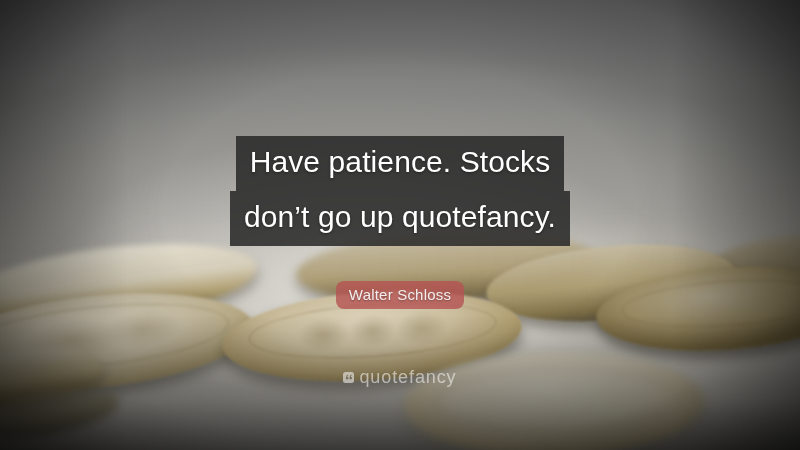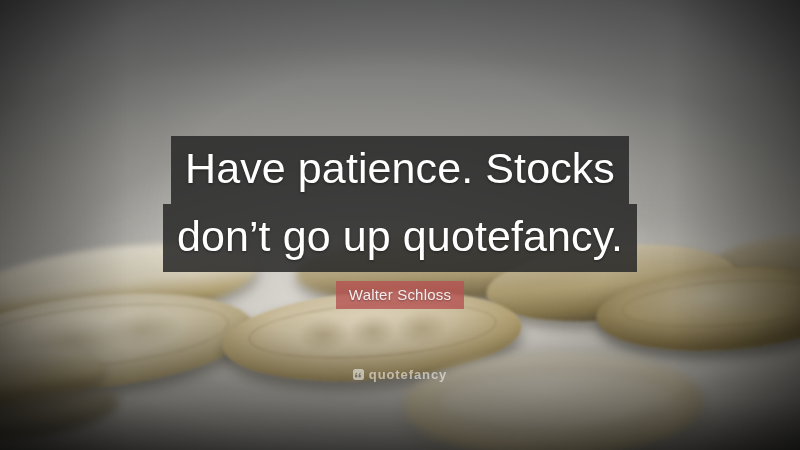--- a/index.html
+++ b/index.html
@@ -270,21 +270,21 @@
     text-align: center;
     pointer-events: none;
   }
 
   .quote-line {
     display: inline-block;
     background: rgba(40,40,40,0.86);
     color: #ffffff;
     font-family: "Liberation Sans", sans-serif;
     font-weight: 300;
-    font-size: 43px;
+    font-size: 30px;
     line-height: 1.0;
     letter-spacing: 0.1px;
     padding: 11px 14px 14px 14px;
     white-space: nowrap;
     text-shadow: 0 1px 3px rgba(0,0,0,0.45);
   }
 
   .quote-line-row {
     display: block;
   }
@@ -302,20 +302,21 @@
     background: rgba(181,83,83,0.80);
     color: #f4eeee;
     font-family: "Liberation Sans", sans-serif;
     font-weight: 400;
     font-size: 15px;
     line-height: 1;
     letter-spacing: 0.2px;
     padding: 6px 13px 7px 13px;
     white-space: nowrap;
     text-shadow: 0 1px 2px rgba(0,0,0,0.35);
+    border-radius: 8px;
   }
 
   
   .watermark {
     position: absolute;
     left: 0;
     right: 0;
     top: 368px;
     display: flex;
     align-items: center;
@@ -329,22 +330,22 @@
     border-radius: 2.5px;
     background: rgba(244,244,244,0.92);
     display: flex;
     align-items: center;
     justify-content: center;
     flex: none;
   }
   .watermark-mark svg { display: block; }
   .watermark-text {
     font-family: "Liberation Sans", sans-serif;
-    font-size: 13px;
-    font-weight: 700;
+    font-size: 18px;
+    font-weight: 400;
     letter-spacing: 0.9px;
     color: rgba(247,246,244,0.92);
     line-height: 1;
     white-space: nowrap;
   }
 </style>
 </head>
 <body>
 
 <div class="wallpaper">

